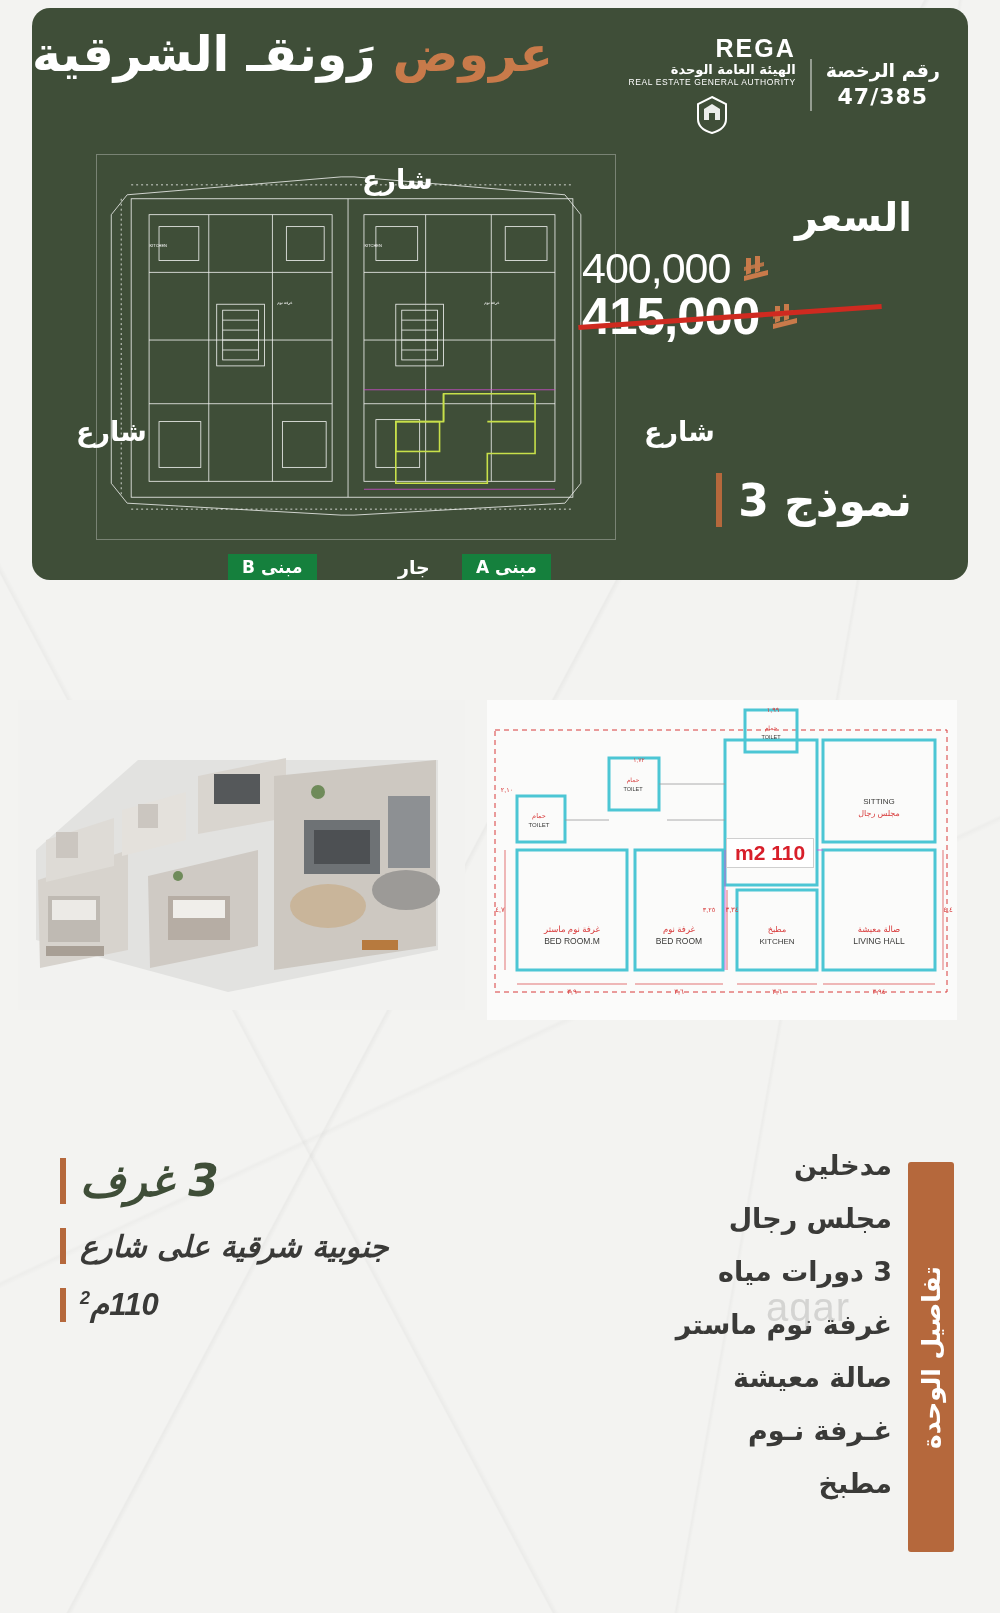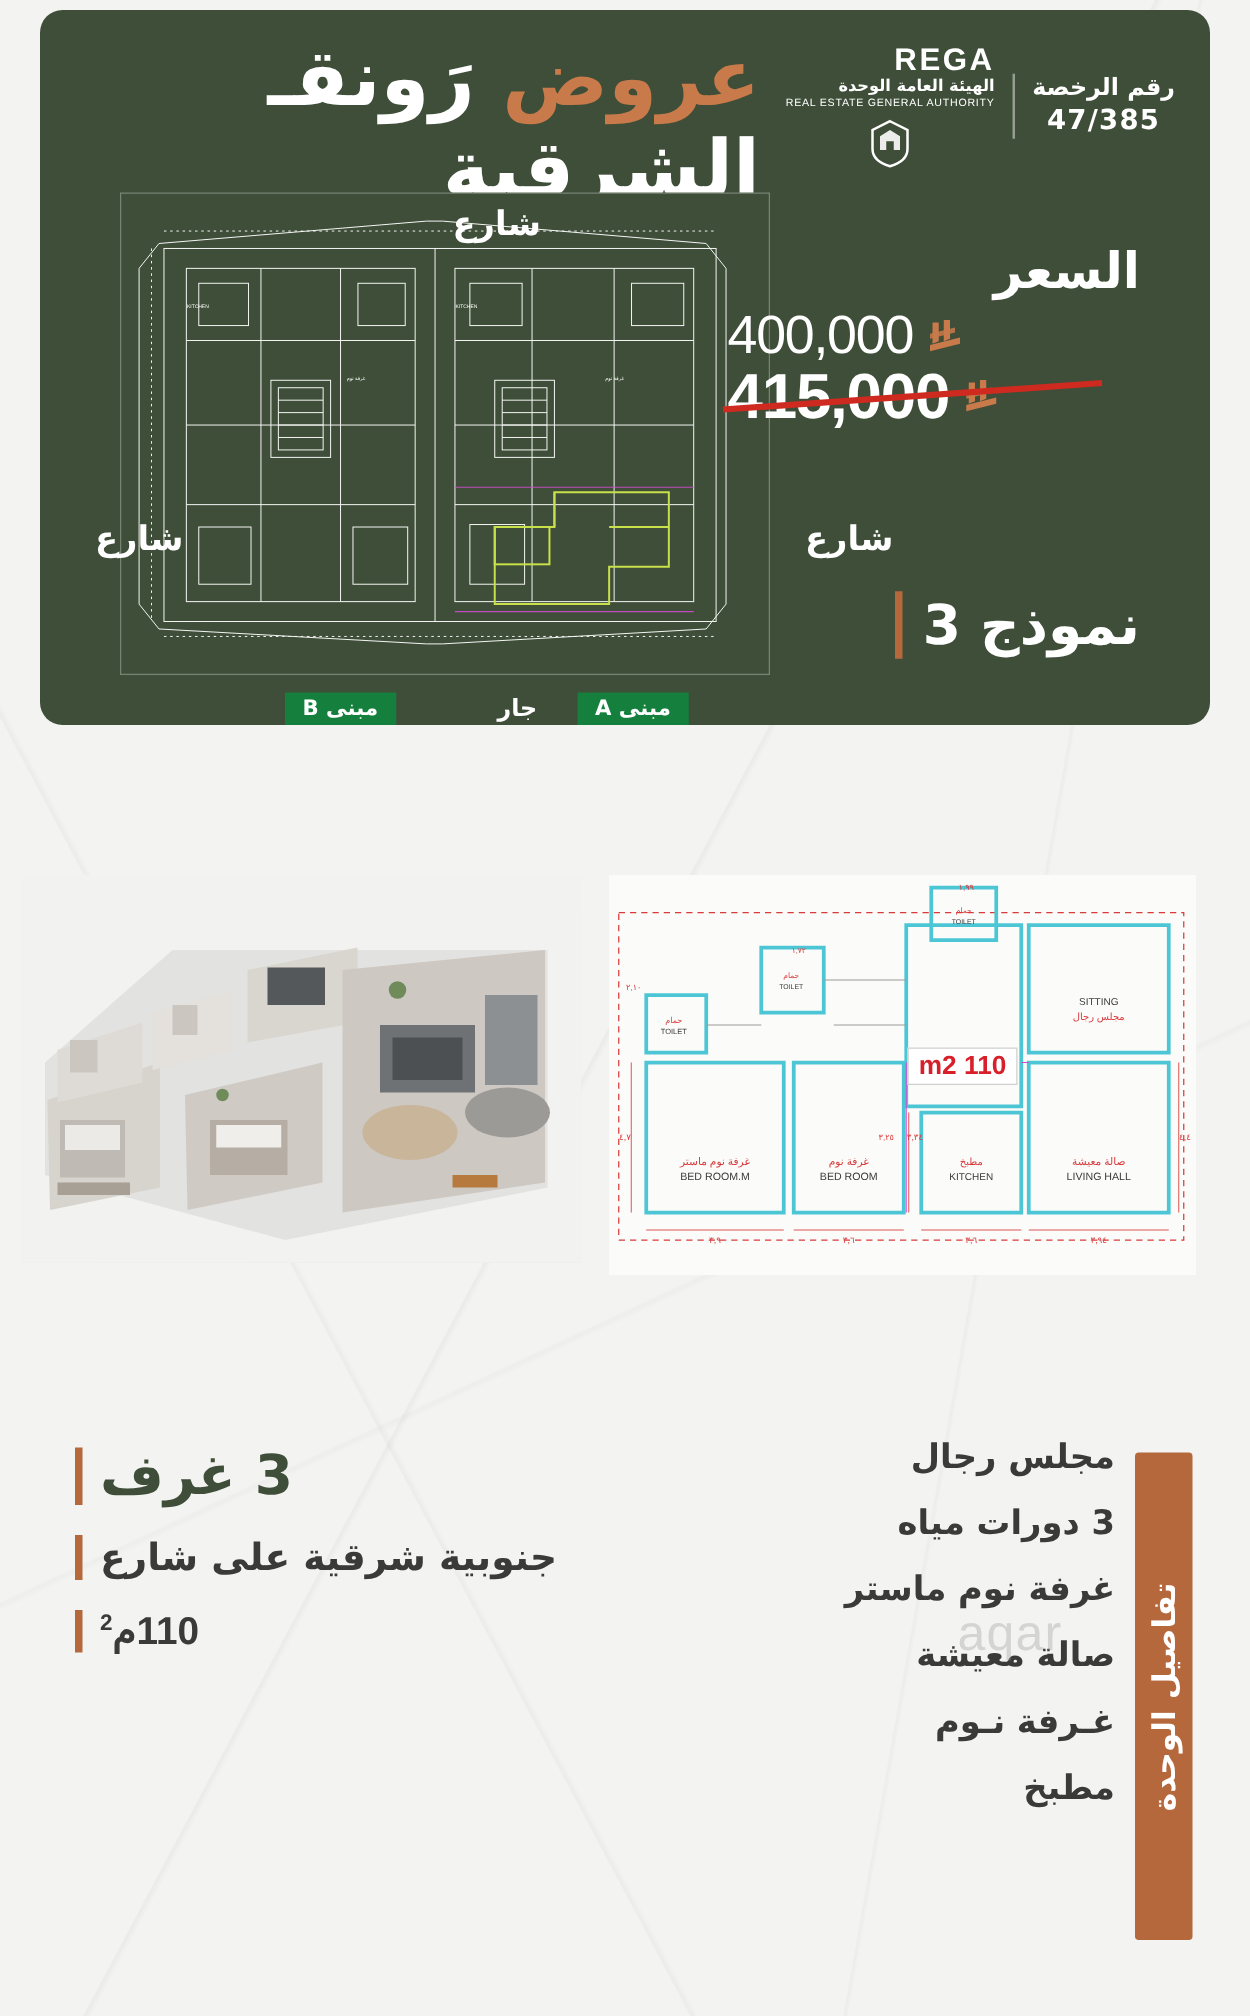--- a/index.html
+++ b/index.html
@@ -40,22 +40,22 @@
   .rega-sep { width: 2px; height: 52px; background: rgba(255,255,255,.45); }
   .rega-logo { display: flex; flex-direction: column; align-items: center; gap: 8px; }
   .rega-logo .mark { width: 34px; height: 40px; }
   .rega-logo .words { color: #fff; line-height: 1.15; text-align: right; }
   .rega-logo .w1 { font-size: 25px; font-weight: bold; letter-spacing: 2px; font-family: "Liberation Sans", sans-serif;}
   .rega-logo .w2 { font-size: 13px; font-weight: bold; }
   .rega-logo .w3 { font-size: 8.5px; letter-spacing: .6px; font-family: "Liberation Sans", sans-serif; }
 
   .hero-title {
     position: absolute; top: 18px; left: 0; right: 360px;
-    text-align: right;
-    font-size: 63px; font-weight: bold;
+    text-align: left;
+    font-size: 49px; font-weight: bold;
     color: #ffffff;
     letter-spacing: 0px;
     direction: rtl;
   }
   .hero-title .accent { color: #c87a4a; }
 
   
   .plan-panel {
     position: absolute; left: 64px; top: 146px;
     width: 520px; height: 386px;
@@ -117,21 +117,21 @@
   .unitplan svg { position: absolute; inset: 0; }
 
   .area-badge {
     position: absolute; left: 239px; top: 138px;
     background: #ffffff; border: 1px solid #cfcfcf;
     color: #d81f2a; font-weight: bold; font-size: 21px;
     padding: 2px 8px; font-family: "Liberation Sans", sans-serif;
   }
 
   
-  .specs-left { position: absolute; right: 520px; top: 1155px; width: 420px; text-align: left; }
+  .specs-left { position: absolute; right: 520px; top: 1155px; width: 420px; text-align: left; font-style: italic; }
   .spec-row { display: flex; flex-direction: row; align-items: center; justify-content: flex-end; gap: 14px; margin-bottom: 22px; }
   .spec-bar { width: 6px; background: #b5683c; }
   .spec-rooms { color: #3f4e38; font-size: 44px; font-weight: bold; }
   .spec-rooms-bar { height: 46px; }
   .spec-dir { color: #3a3a38; font-size: 30px; font-weight: bold; }
   .spec-dir-bar { height: 36px; }
   .spec-area { color: #3a3a38; font-size: 31px; font-weight: bold; font-family: "Liberation Sans", sans-serif; }
   .spec-area-bar { height: 34px; }
   .sup { font-size: 18px; vertical-align: super; }
 
@@ -424,20 +424,21 @@
       </span>
       <span class="spec-bar spec-area-bar"></span>
     </div>
   </div>
 
   <div class="details-panel">
     <div class="details-tab">
       <span>تفاصيل الوحدة</span>
     </div>
     <ul class="details-list">
+      <li>مدخلين</li>
       <li>مجلس رجال</li>
       <li>3 دورات مياه</li>
       <li>غرفة نوم ماستر</li>
       <li>صالة معيشة</li>
       <li>غـرفة نـوم</li>
       <li>مطبخ</li>
     </ul>
   </div>
 
   <div class="watermark">aqar</div>

